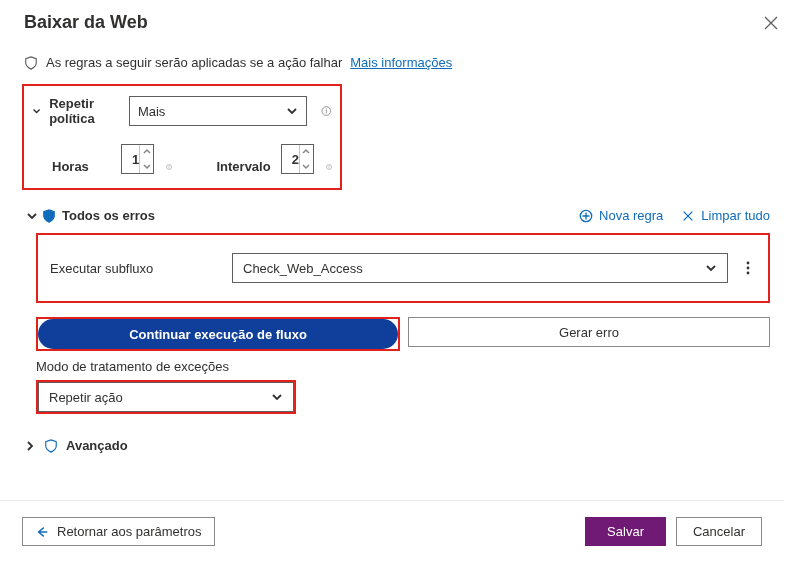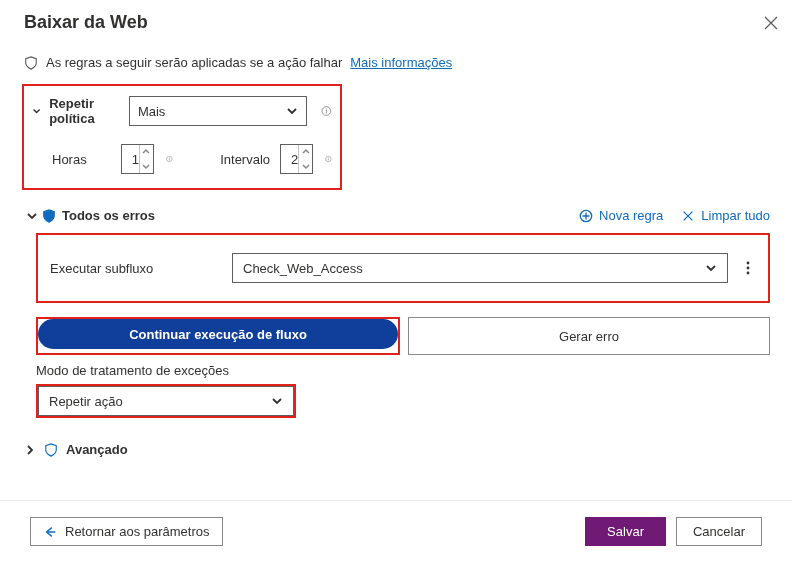--- a/index.html
+++ b/index.html
@@ -18,21 +18,21 @@
 
     
     .retry-block { margin: 0 24px 12px 22px; padding: 10px 8px 14px 8px; width: 320px; }
     .retry-row1 { display: flex; align-items: center; gap: 8px; margin-bottom: 18px; }
     .chevron-ico { width: 12px; height: 12px; stroke: #323130; stroke-width: 1.8; fill: none; }
     .retry-label { font-weight: 600; }
     .select-box { border: 1px solid #605e5c; height: 30px; display: inline-flex; align-items: center; padding: 0 8px; justify-content: space-between; }
     .select-fixo { width: 228px; }
     .info-outline { width: 14px; height: 14px; stroke: #8a8886; fill: none; stroke-width: 1.3; margin-left: 6px; }
 
-    .retry-row2 { display: flex; align-items: center; gap: 6px; padding-left: 20px; }
+    .retry-row2 { display: flex; align-items: flex-end; gap: 6px; padding-left: 20px; font-weight: bold; }
     .spinner-box { display: inline-flex; border: 1px solid #605e5c; height: 30px; width: 48px; }
     .spinner-val { display: flex; align-items: center; padding-left: 10px; flex: 1; }
     .spinner-arrows { width: 14px; display: flex; flex-direction: column; border-left: 1px solid #c8c6c4; }
     .spinner-up, .spinner-down { flex: 1; display: flex; align-items: center; justify-content: center; }
     .tiny-chev { width: 8px; height: 8px; stroke: #8a8886; stroke-width: 1.5; fill: none; }
     .interval-gap { width: 74px; }
 
     
     .errors-hdr { display: flex; align-items: center; padding: 6px 30px 8px 26px; }
     .shield-blue { stroke: #0f6cbd; fill: #0f6cbd; }
@@ -44,33 +44,33 @@
     
     .subflow-box { margin: 2px 30px 14px 36px; padding: 18px 12px; display: flex; align-items: center; gap: 12px; }
     .subflow-label { width: 170px; }
     .subflow-select { flex: 1; border: 1px solid #605e5c; height: 30px; display: flex; align-items: center; padding: 0 10px; justify-content: space-between; gap: 26px; }
     .dots-ico { width: 16px; height: 16px; fill: #323130; cursor: pointer; }
 
     
     .buttons-row { display: flex; margin: 0 30px 8px 36px; }
     .btn-continue-wrap { flex: 1; }
     .btn-continue-wrap .inner-btn { background: #0f3f9b; color: #fff; height: 30px; display: flex; align-items: center; justify-content: center; font-weight: 600; cursor: pointer; border-radius: 15px; }
-    .btn-error { flex: 1; border: 1px solid #8a8886; margin-left: 8px; height: 38px; display: flex; align-items: center; justify-content: center; cursor: pointer; }
+    .btn-error { flex: 1; border: 1px solid #8a8886; margin-left: 8px; height: 30px; display: flex; align-items: center; justify-content: center; cursor: pointer; }
 
     
     .modo-section { margin: 4px 36px 14px 36px; }
     .modo-label { margin-bottom: 6px; }
     .modo-select-wrap { display: inline-block; }
     .modo-select { width: 256px; border: 1px solid #605e5c; height: 30px; display: flex; align-items: center; padding: 0 10px; justify-content: space-between; }
 
     .advanced-row { padding: 10px 24px 12px 24px; display: flex; align-items: center; gap: 8px; }
     .adv-label { font-weight: 600; }
     .chevron-right { transform: rotate(-90deg); }
 
-    .footer { position: absolute; left: 0; right: 8px; bottom: 0; padding: 16px 30px; display: flex; align-items: center; border-top: 1px solid #edebe9; }
+    .footer { position: absolute; left: 0; right: 16px; bottom: 0; padding: 16px 22px; display: flex; align-items: center; border-top: 1px solid #edebe9; }
     .btn-back { border: 1px solid #8a8886; padding: 6px 12px; display: inline-flex; align-items: center; gap: 8px; cursor: pointer; }
     .arrow-left-ico { width: 14px; height: 14px; stroke: #0f6cbd; stroke-width: 1.5; fill: none; }
     .footer-spacer { flex: 1; }
     .btn-primary { background: #701a75; color: #fff; padding: 7px 22px; cursor: pointer; margin-right: 10px; }
     .btn-secondary { border: 1px solid #8a8886; padding: 6px 16px; cursor: pointer; }
   </style>
 </head>
 <body>
 
 <div class="title-bar">

